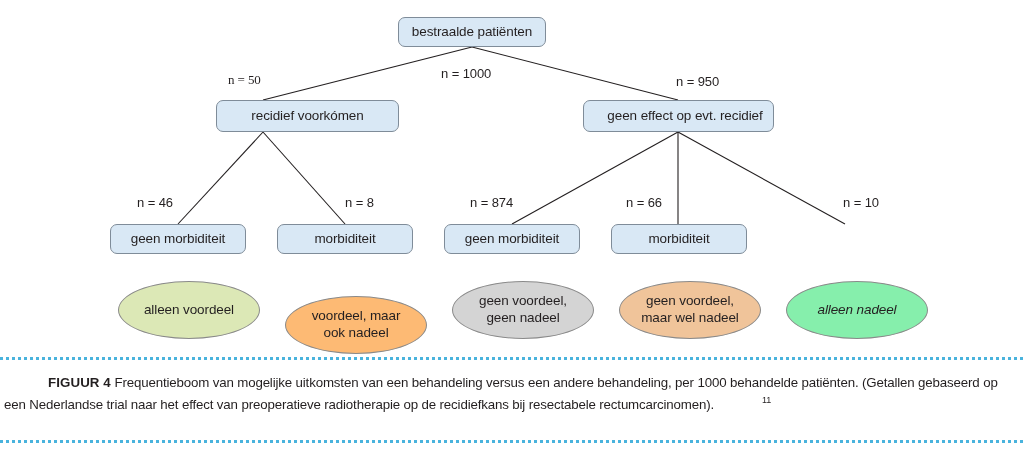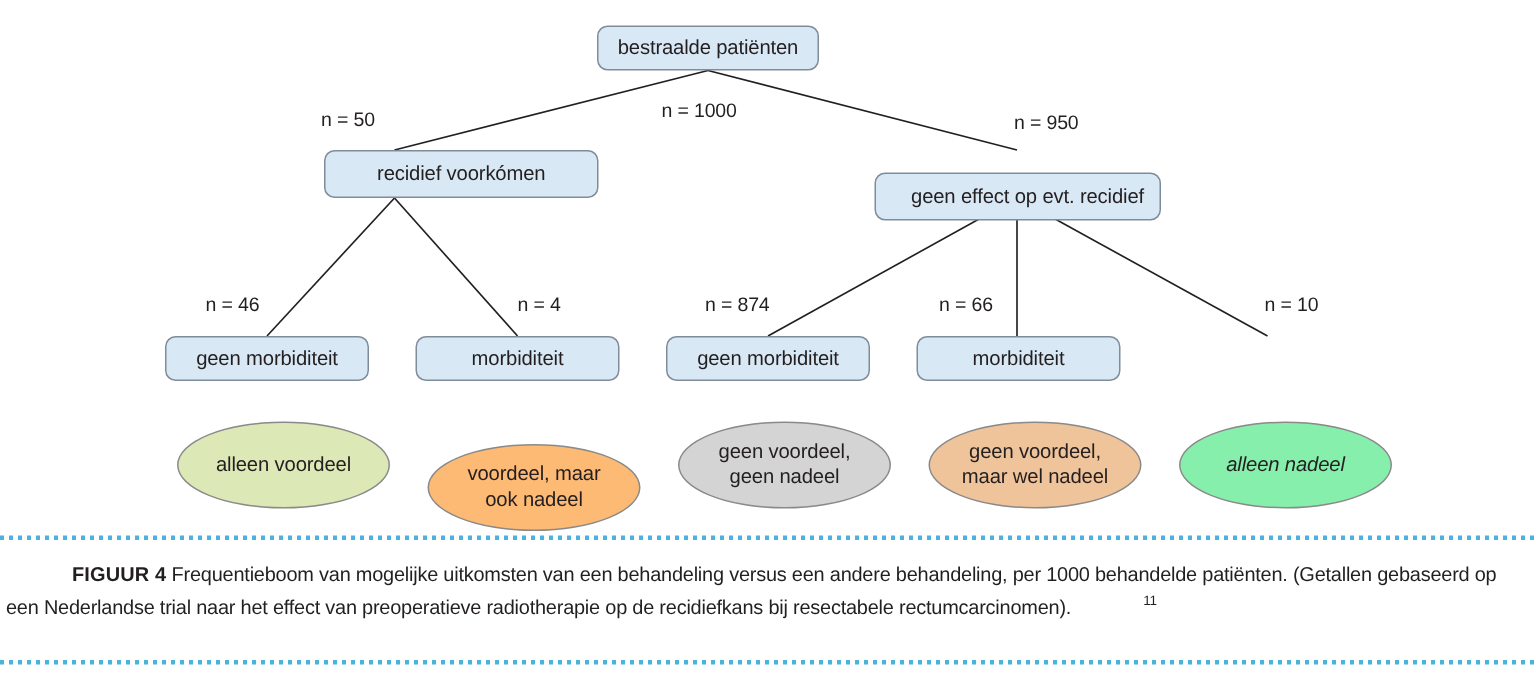--- a/index.html
+++ b/index.html
@@ -149,36 +149,36 @@
     </svg>
 
     <div class="node-box" style="left:398px; top:17px; width:148px; height:30px;">
       <span>bestraalde patiënten</span>
     </div>
     <div class="edge-label" style="left:441px; top:66px;">n = 1000</div>
 
     <div class="node-box" style="left:172px; top:100px; width:183px; height:32px;margin-left:44px;">
       <span>recidief voorkómen</span>
     </div>
-    <div class="edge-label" style="left:214px; top:72px;">n = 50</div>
-
-    <div class="node-box" style="left:583px; top:115px; width:191px; height:32px;padding-left:13px;">
+    <div class="edge-label" style="left:228px; top:72px;font-family:Liberation Serif, serif;">n = 50</div>
+
+    <div class="node-box" style="left:583px; top:100px; width:191px; height:32px;padding-left:13px;">
       <span>geen effect op evt. recidief</span>
     </div>
     <div class="edge-label" style="left:676px; top:74px;">n = 950</div>
 
     <div class="node-box" style="left:110px; top:224px; width:136px; height:30px;">
       <span>geen morbiditeit</span>
     </div>
     <div class="edge-label" style="left:137px; top:195px;">n = 46</div>
 
     <div class="node-box" style="left:277px; top:224px; width:136px; height:30px;">
       <span>morbiditeit</span>
     </div>
-    <div class="edge-label" style="left:345px; top:195px;">n = 4</div>
+    <div class="edge-label" style="left:345px; top:195px;">n = 8</div>
 
     <div class="node-box" style="left:444px; top:224px; width:136px; height:30px;">
       <span>geen morbiditeit</span>
     </div>
     <div class="edge-label" style="left:470px; top:195px;">n = 874</div>
 
     <div class="node-box" style="left:611px; top:224px; width:136px; height:30px;">
       <span>morbiditeit</span>
     </div>
     <div class="edge-label" style="left:626px; top:195px;">n = 66</div>

